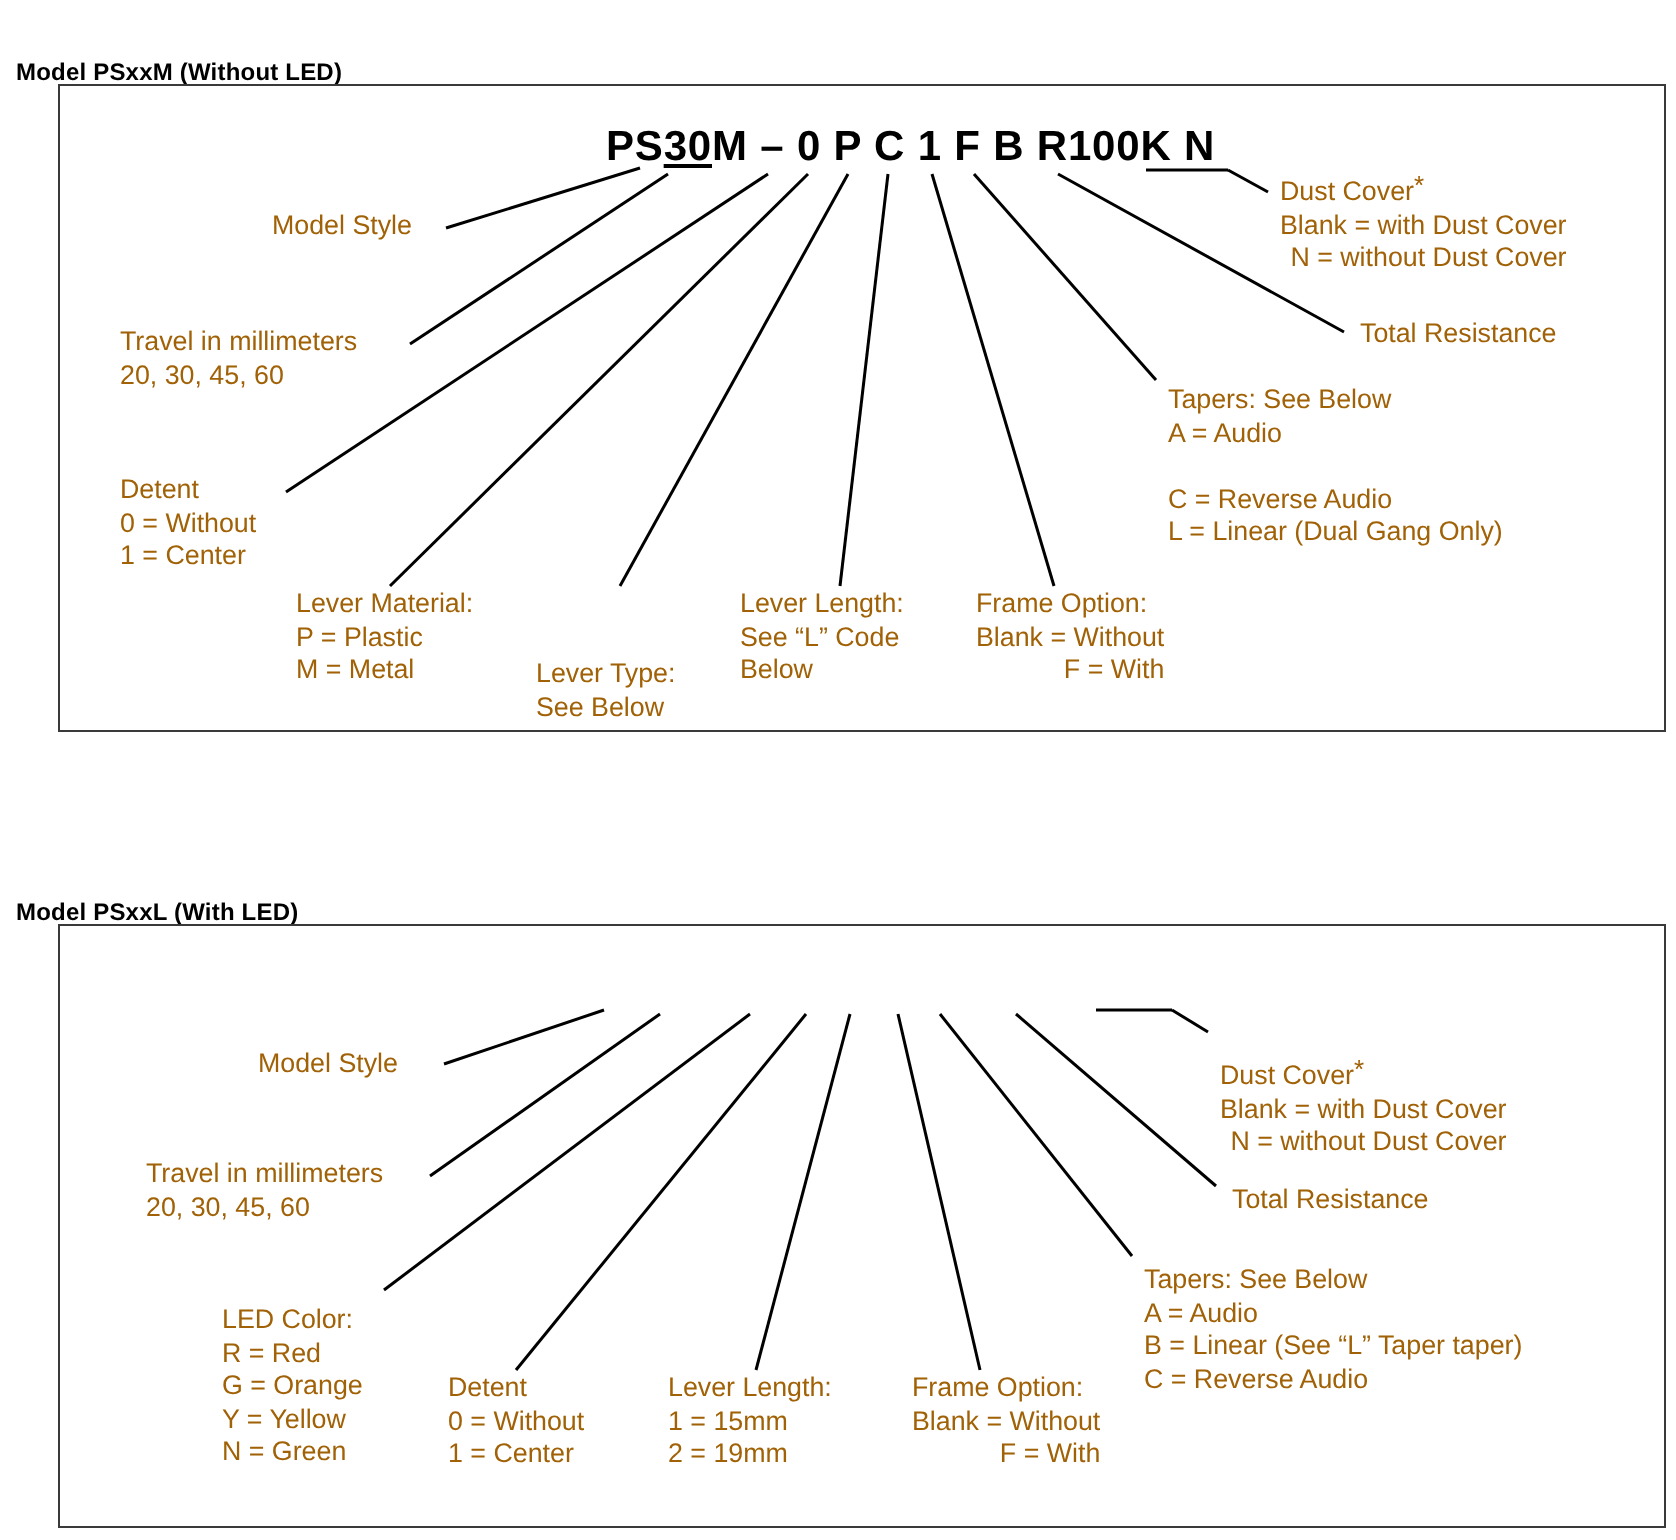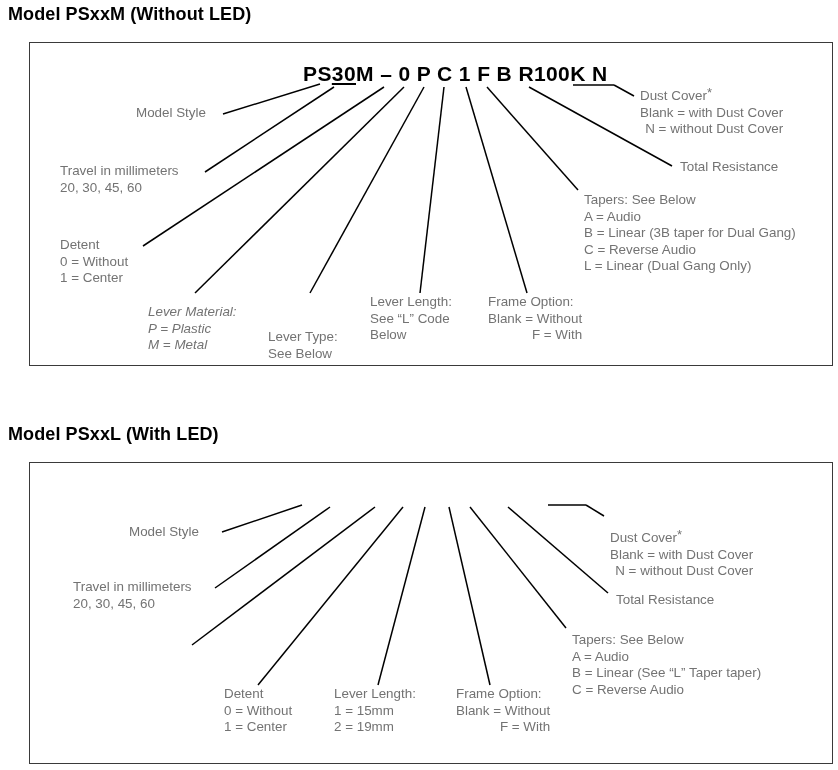--- a/index.html
+++ b/index.html
@@ -12,25 +12,26 @@
     height: 770px;
     position: relative;
     font-family: "Liberation Sans", sans-serif;
     color: #000000;
     overflow: hidden;
   }
   .page { position: absolute; inset: 0; }
 
   .section-title {
     position: absolute;
-    font-size: 18px;
+    font-size: 12px;
     font-weight: bold;
     letter-spacing: 0.1px;
     white-space: nowrap;
     color: #000;
+    margin-top: 25px;
   }
   #title-m { left: 8px;  top: 4px; }
   #title-l { left: 8px;  top: 424px; }
 
   .diagram-box {
     position: absolute;
     border: 1.6px solid #3a3a3a;
     box-sizing: border-box;
     background: #ffffff;
   }
@@ -52,21 +53,21 @@
     white-space: nowrap;
     letter-spacing: 0.4px;
   }
   .partnumber .u { text-decoration: underline; }
 
   .lbl {
     position: absolute;
     font-size: 13.4px;
     line-height: 16.5px;
     white-space: pre;
-    color: #737373;
+    color: #a16207;
   }
   .star { font-size: 13px; vertical-align: 3px; }
 </style>
 </head>
 <body>
 
 <div class="page">
 
   <div class="section-title" id="title-m">Model PSxxM (Without LED)</div>
 
@@ -97,29 +98,29 @@
   </svg>
 
   <div class="partnumber" id="pn-m" style="left:303px; top:62px;"><span>PS</span><span class="u">30</span><span>M – 0 P C 1 F B R100K N</span></div>
 
   <div class="lbl" style="left:136px; top:105px;">Model Style</div>
 
   <div class="lbl" style="left:60px; top:163px;"><span>Travel in millimeters</span><br><span>20, 30, 45, 60</span></div>
 
   <div class="lbl" style="left:60px; top:237px;"><span>Detent</span><br><span>0 = Without</span><br><span>1 = Center</span></div>
 
-  <div class="lbl" style="left:148px; top:304px;font-style:italic;"><span>Lever Material:</span><br><span>P = Plastic</span><br><span>M = Metal</span></div>
+  <div class="lbl" style="left:148px; top:294px;"><span>Lever Material:</span><br><span>P = Plastic</span><br><span>M = Metal</span></div>
 
   <div class="lbl" style="left:268px; top:329px;"><span>Lever Type:</span><br><span>See Below</span></div>
 
   <div class="lbl" style="left:370px; top:294px;"><span>Lever Length:</span><br><span>See “L” Code</span><br><span>Below</span></div>
 
   <div class="lbl" style="left:488px; top:294px;"><span>Frame Option:</span><br><span>Blank = Without</span><br><span style="display:block; text-align:right;">F = With</span></div>
 
-  <div class="lbl" style="left:584px; top:192px;"><span>Tapers: See Below</span><br><span>A = Audio</span><br><span>B = Linear (3B taper for Dual Gang)</span><br><span>C = Reverse Audio</span><br><span>L = Linear (Dual Gang Only)</span></div>
+  <div class="lbl" style="left:584px; top:192px;"><span>Tapers: See Below</span><br><span>A = Audio</span><br><br><span>C = Reverse Audio</span><br><span>L = Linear (Dual Gang Only)</span></div>
 
   <div class="lbl" style="left:680px; top:159px;">Total Resistance</div>
 
   <div class="lbl" style="left:640px; top:85px;"><span>Dust Cover</span><span class="star">*</span><br><span>Blank = with Dust Cover</span><br><span style="display:block; text-align:right;">N = without Dust Cover</span></div>
 
   <div class="section-title" id="title-l">Model PSxxL (With LED)</div>
 
   <div class="diagram-box" id="box-l"></div>
 
   <svg class="leaders" viewBox="0 0 838 770" xmlns="http://www.w3.org/2000/svg">
@@ -143,20 +144,21 @@
 
     <line x1="548" y1="505" x2="586" y2="505"></line>
     <line x1="586" y1="505" x2="604" y2="516"></line>
   </svg>
 
 
   <div class="lbl" style="left:129px; top:524px;">Model Style</div>
 
   <div class="lbl" style="left:73px; top:579px;"><span>Travel in millimeters</span><br><span>20, 30, 45, 60</span></div>
 
+  <div class="lbl" style="left:111px; top:652px;"><span>LED Color:</span><br><span>R = Red</span><br><span>G = Orange</span><br><span>Y = Yellow</span><br><span>N = Green</span></div>
 
   <div class="lbl" style="left:224px; top:686px;"><span>Detent</span><br><span>0 = Without</span><br><span>1 = Center</span></div>
 
   <div class="lbl" style="left:334px; top:686px;"><span>Lever Length:</span><br><span>1 = 15mm</span><br><span>2 = 19mm</span></div>
 
   <div class="lbl" style="left:456px; top:686px;"><span>Frame Option:</span><br><span>Blank = Without</span><br><span style="display:block; text-align:right;">F = With</span></div>
 
   <div class="lbl" style="left:572px; top:632px;"><span>Tapers: See Below</span><br><span>A = Audio</span><br><span>B = Linear (See “L” Taper taper)</span><br><span>C = Reverse Audio</span></div>
 
   <div class="lbl" style="left:616px; top:592px;">Total Resistance</div>

